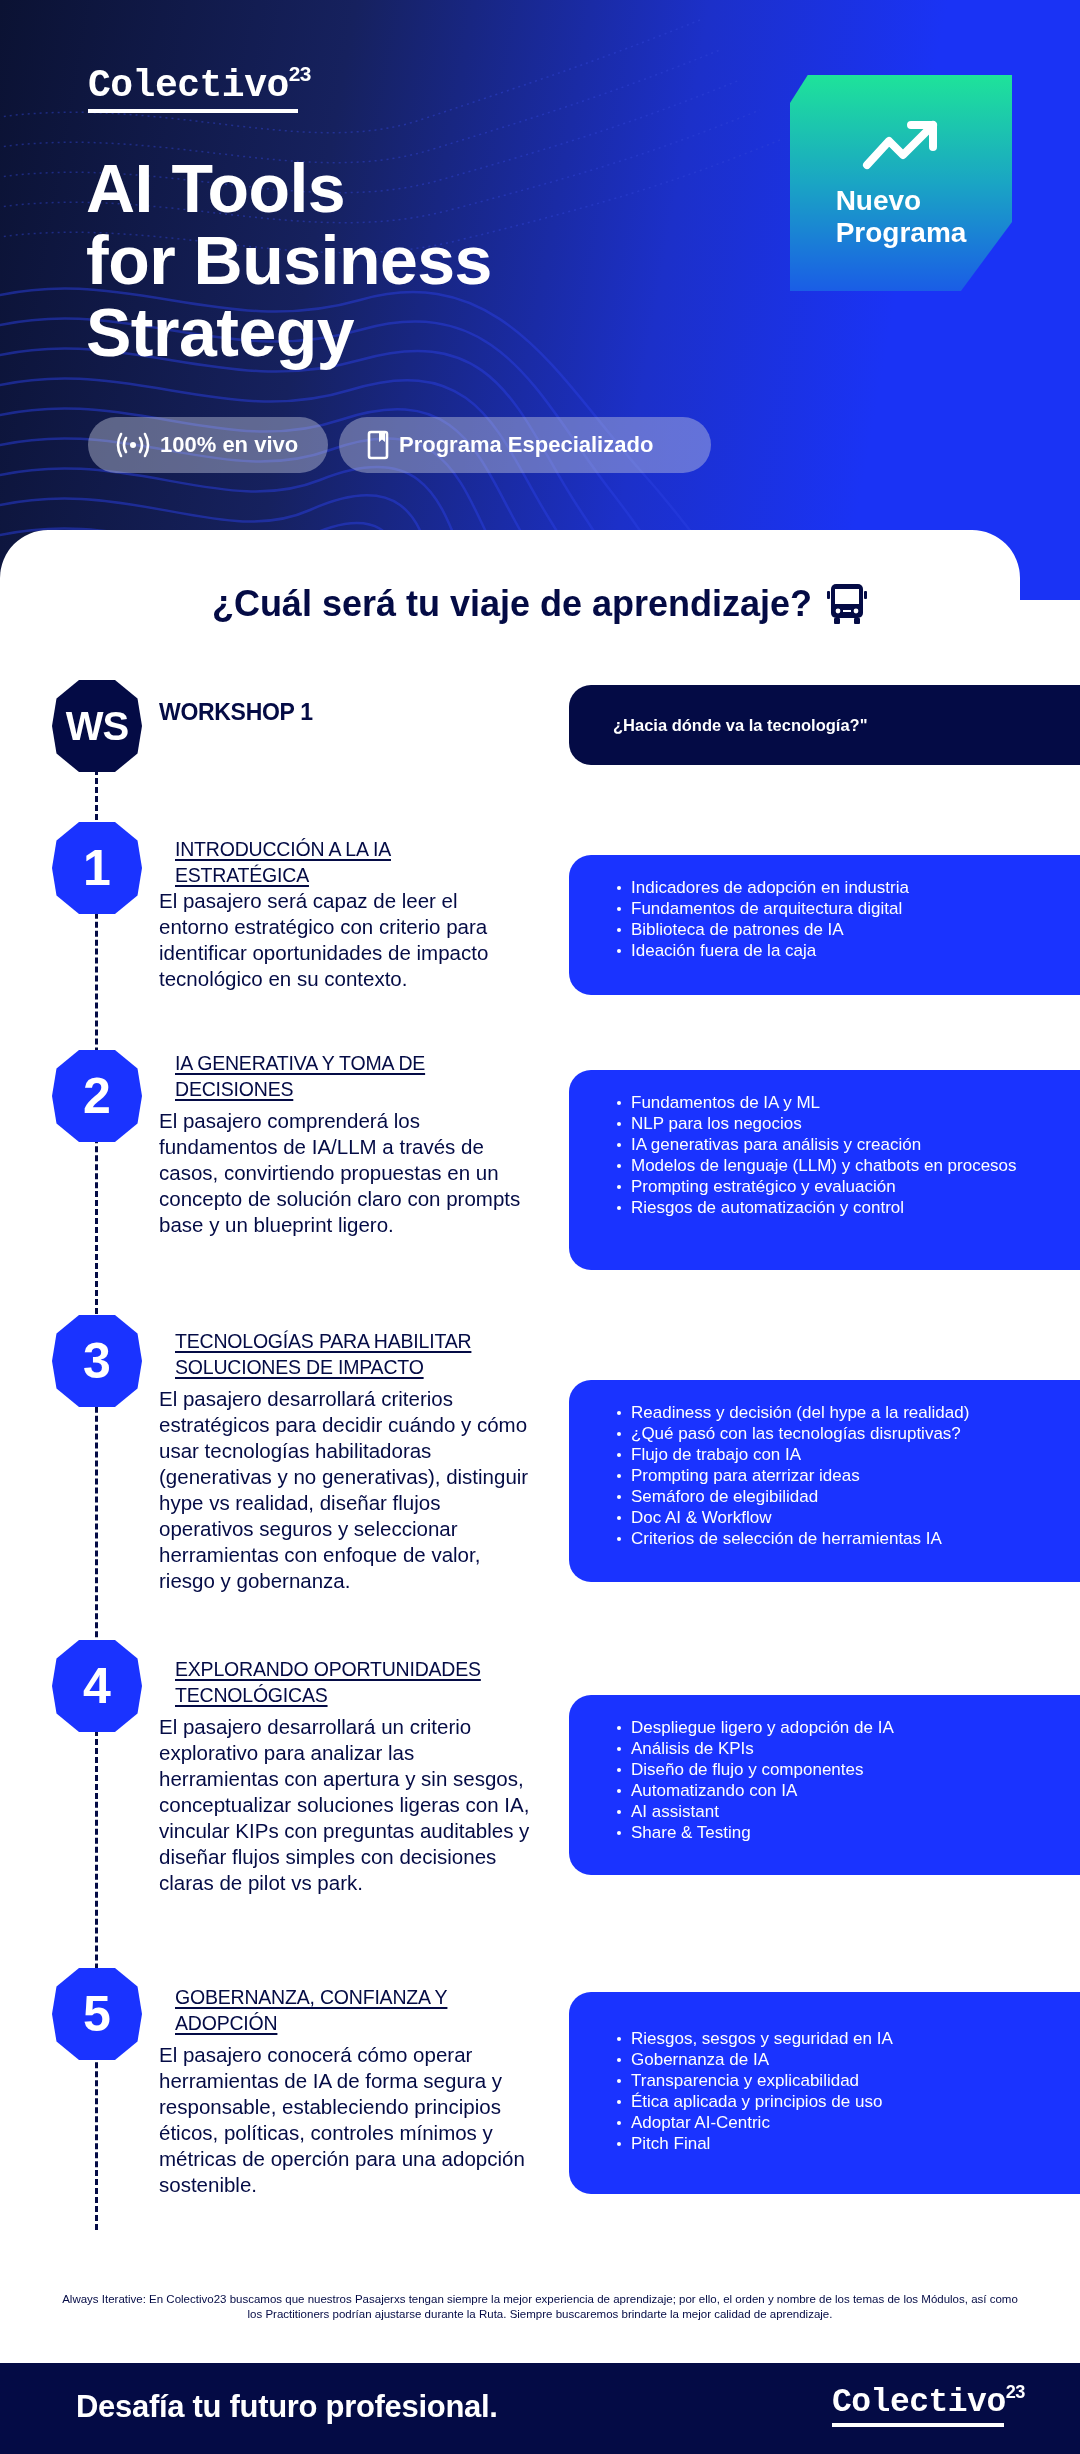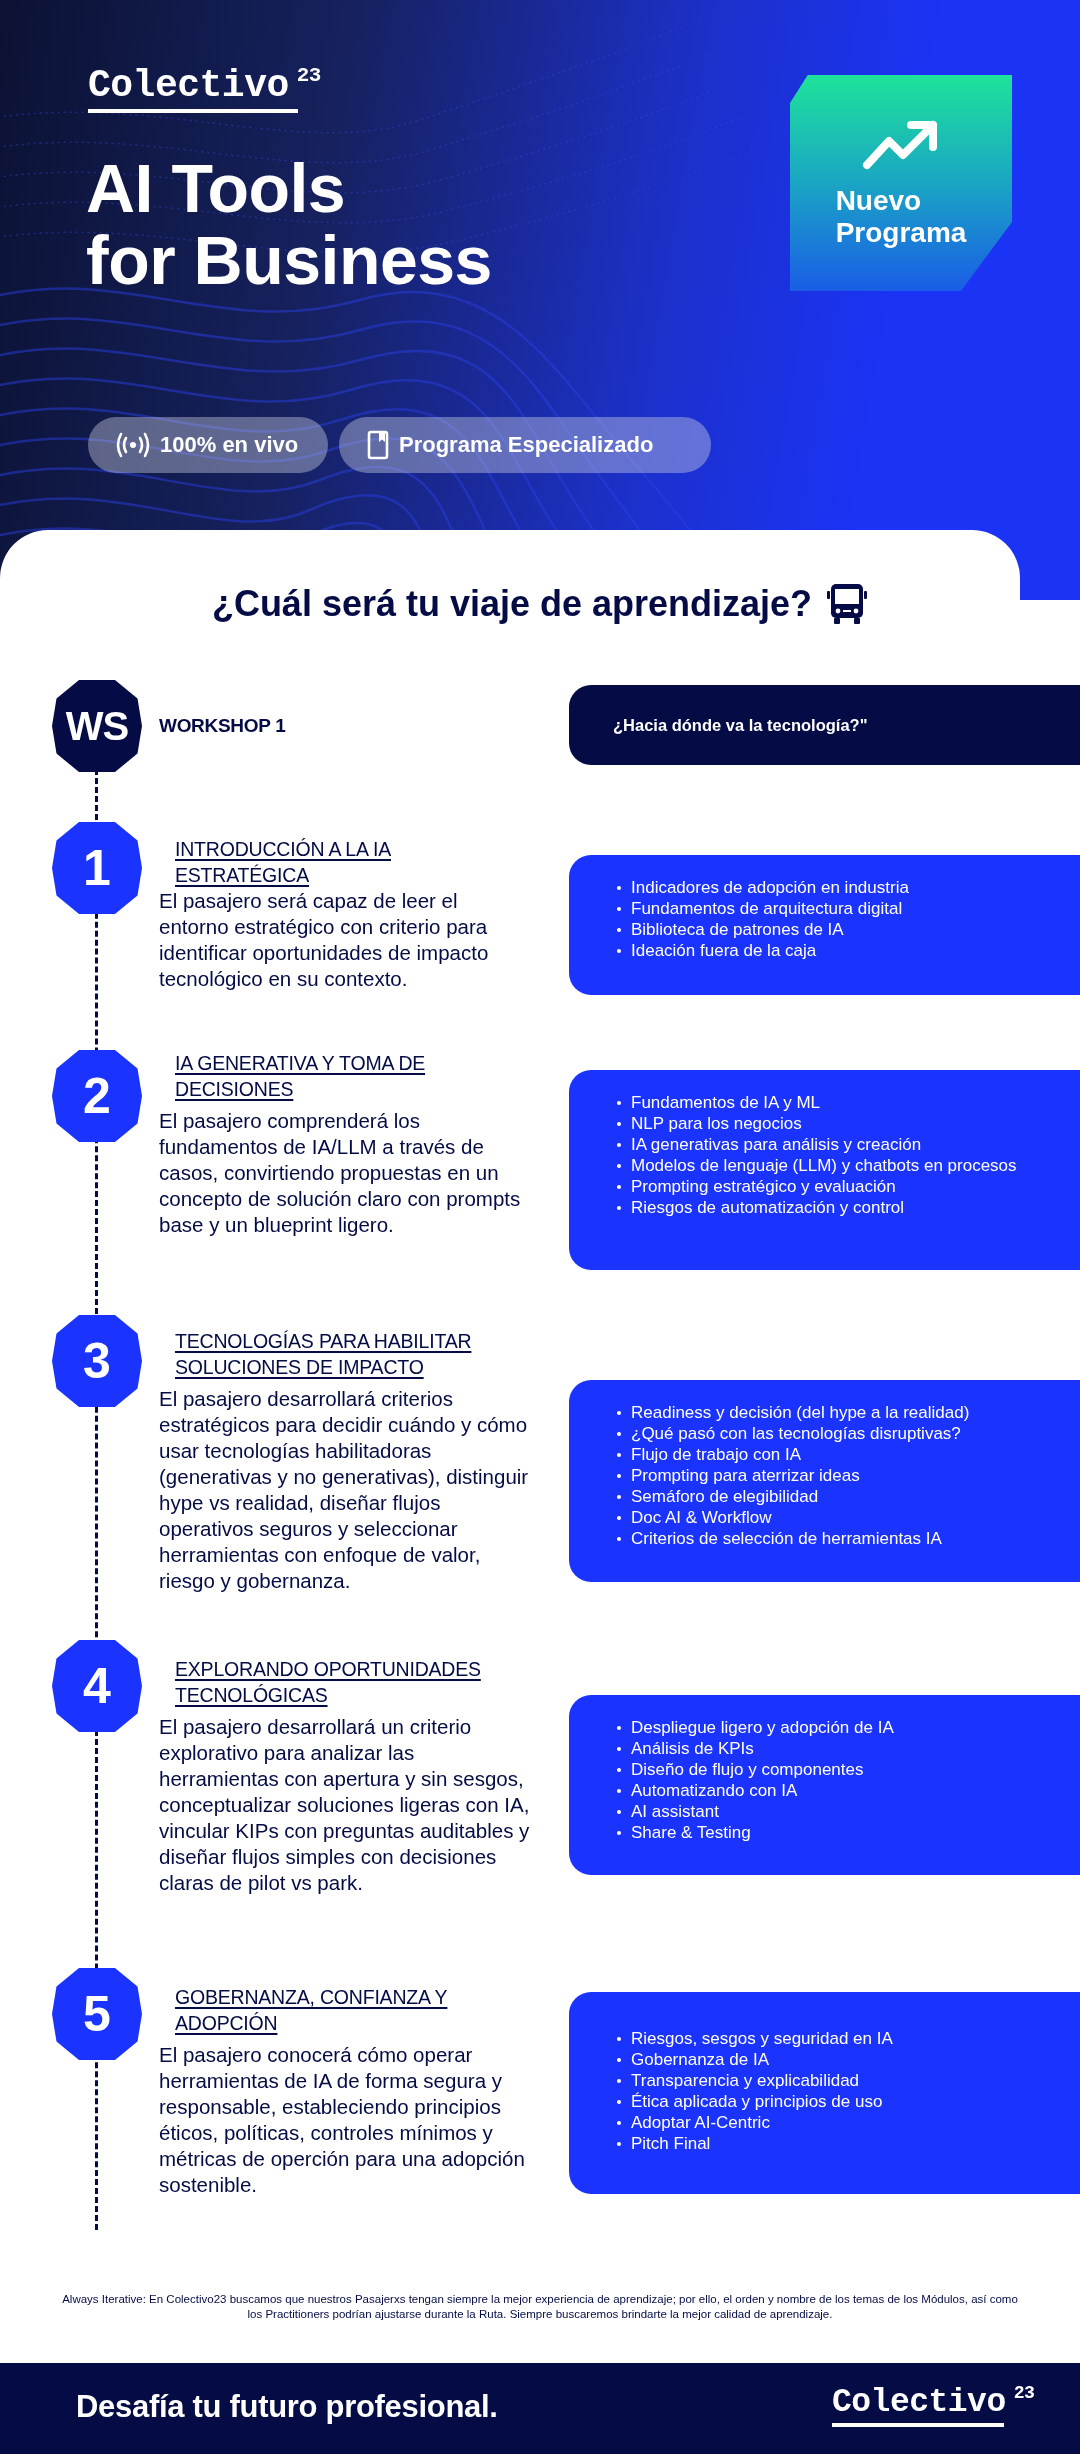--- a/index.html
+++ b/index.html
@@ -33,21 +33,21 @@
       opacity: 0.9;
     }
     .logo {
       position: absolute;
       display: inline-block;
       color: #ffffff;
       font-weight: 700;
       letter-spacing: -0.5px;
     }
     .logo .word { display: inline-block; vertical-align: baseline; font-family: Liberation Mono, monospace; }
-    .logo sup { font-size: 0.55em; vertical-align: 0.7em; margin-left: 8px; font-weight: 700; font-family: Liberation Mono, monospace; }
+    .logo sup { font-size: 0.55em; vertical-align: 0.7em; margin-left: 0; font-weight: 700; }
     .logo .underline {
       display: block;
       height: 4px;
       background: #ffffff;
       margin-top: 2px;
     }
     .hero-logo { left: 88px; top: 62px; font-size: 38px; }
     .hero-logo .underline { width: 210px; position: relative; }
 
     .hero-title {
@@ -143,22 +143,22 @@
       color: #ffffff;
       font-weight: 700;
       font-size: 50px;
     }
     .stop-ws { background: #040b45; font-size: 40px; letter-spacing: -1px; }
     .stop-num { background: #1a33ff; }
 
     .ws-label {
       position: absolute;
       left: 159px;
-      top: 185px;
-      font-size: 19px;
+      top: 169px;
+      font-size: 23px;
       font-weight: 700;
       color: #040b45;
       letter-spacing: -0.3px;
     }
 
     .mod-text {
       position: absolute;
       left: 159px;
       width: 370px;
       color: #040b45;
@@ -279,20 +279,21 @@
     </svg>
 
     <div class="logo hero-logo">
       <span class="word">Colectivo</span><sup>23</sup>
       <span class="underline"></span>
     </div>
 
     <h1 class="hero-title">
       <span>AI Tools</span>
       <span>for Business</span>
+      <span>Strategy</span>
     </h1>
 
     <div class="pill pill-live">
       <svg width="34" height="26" viewBox="0 0 34 26">
         <circle cx="17" cy="13" r="3" fill="#fff"></circle>
         <path d="M10 6 Q6 13 10 20" stroke="#fff" stroke-width="2.6" fill="none" stroke-linecap="round"></path>
         <path d="M24 6 Q28 13 24 20" stroke="#fff" stroke-width="2.6" fill="none" stroke-linecap="round"></path>
         <path d="M5 2 Q-1 13 5 24" stroke="#fff" stroke-width="2.6" fill="none" stroke-linecap="round"></path>
         <path d="M29 2 Q35 13 29 24" stroke="#fff" stroke-width="2.6" fill="none" stroke-linecap="round"></path>
       </svg>

